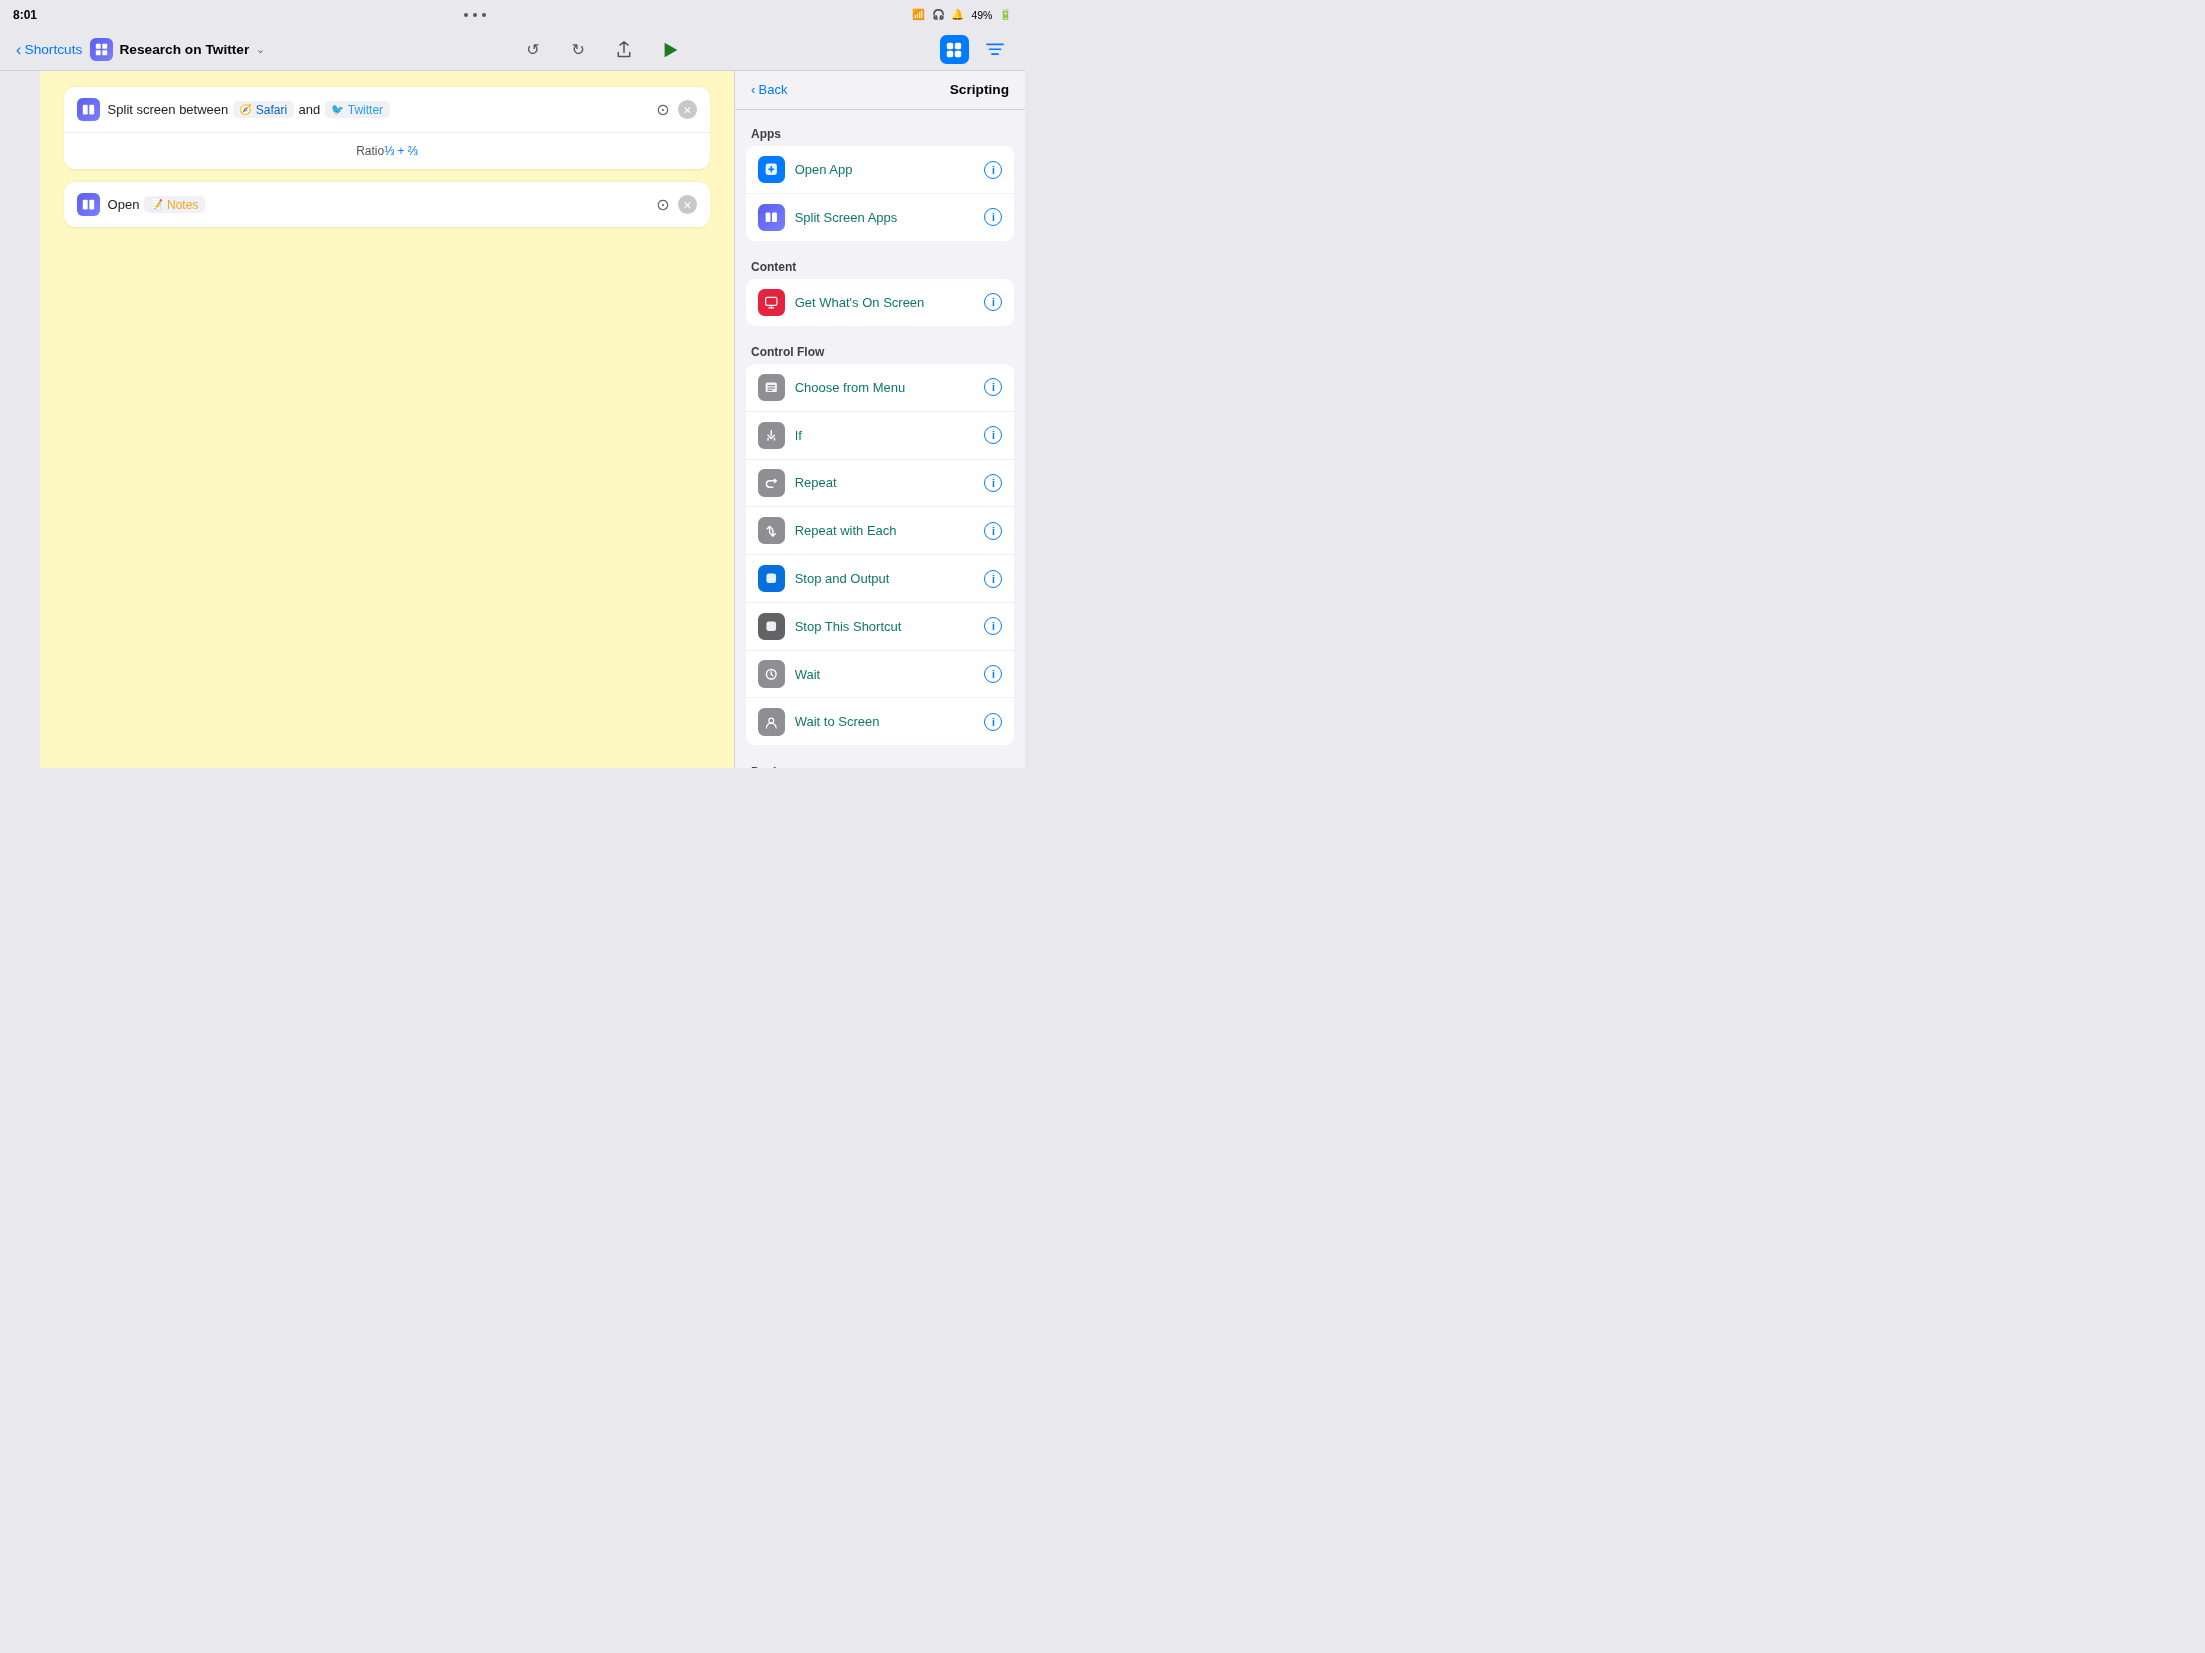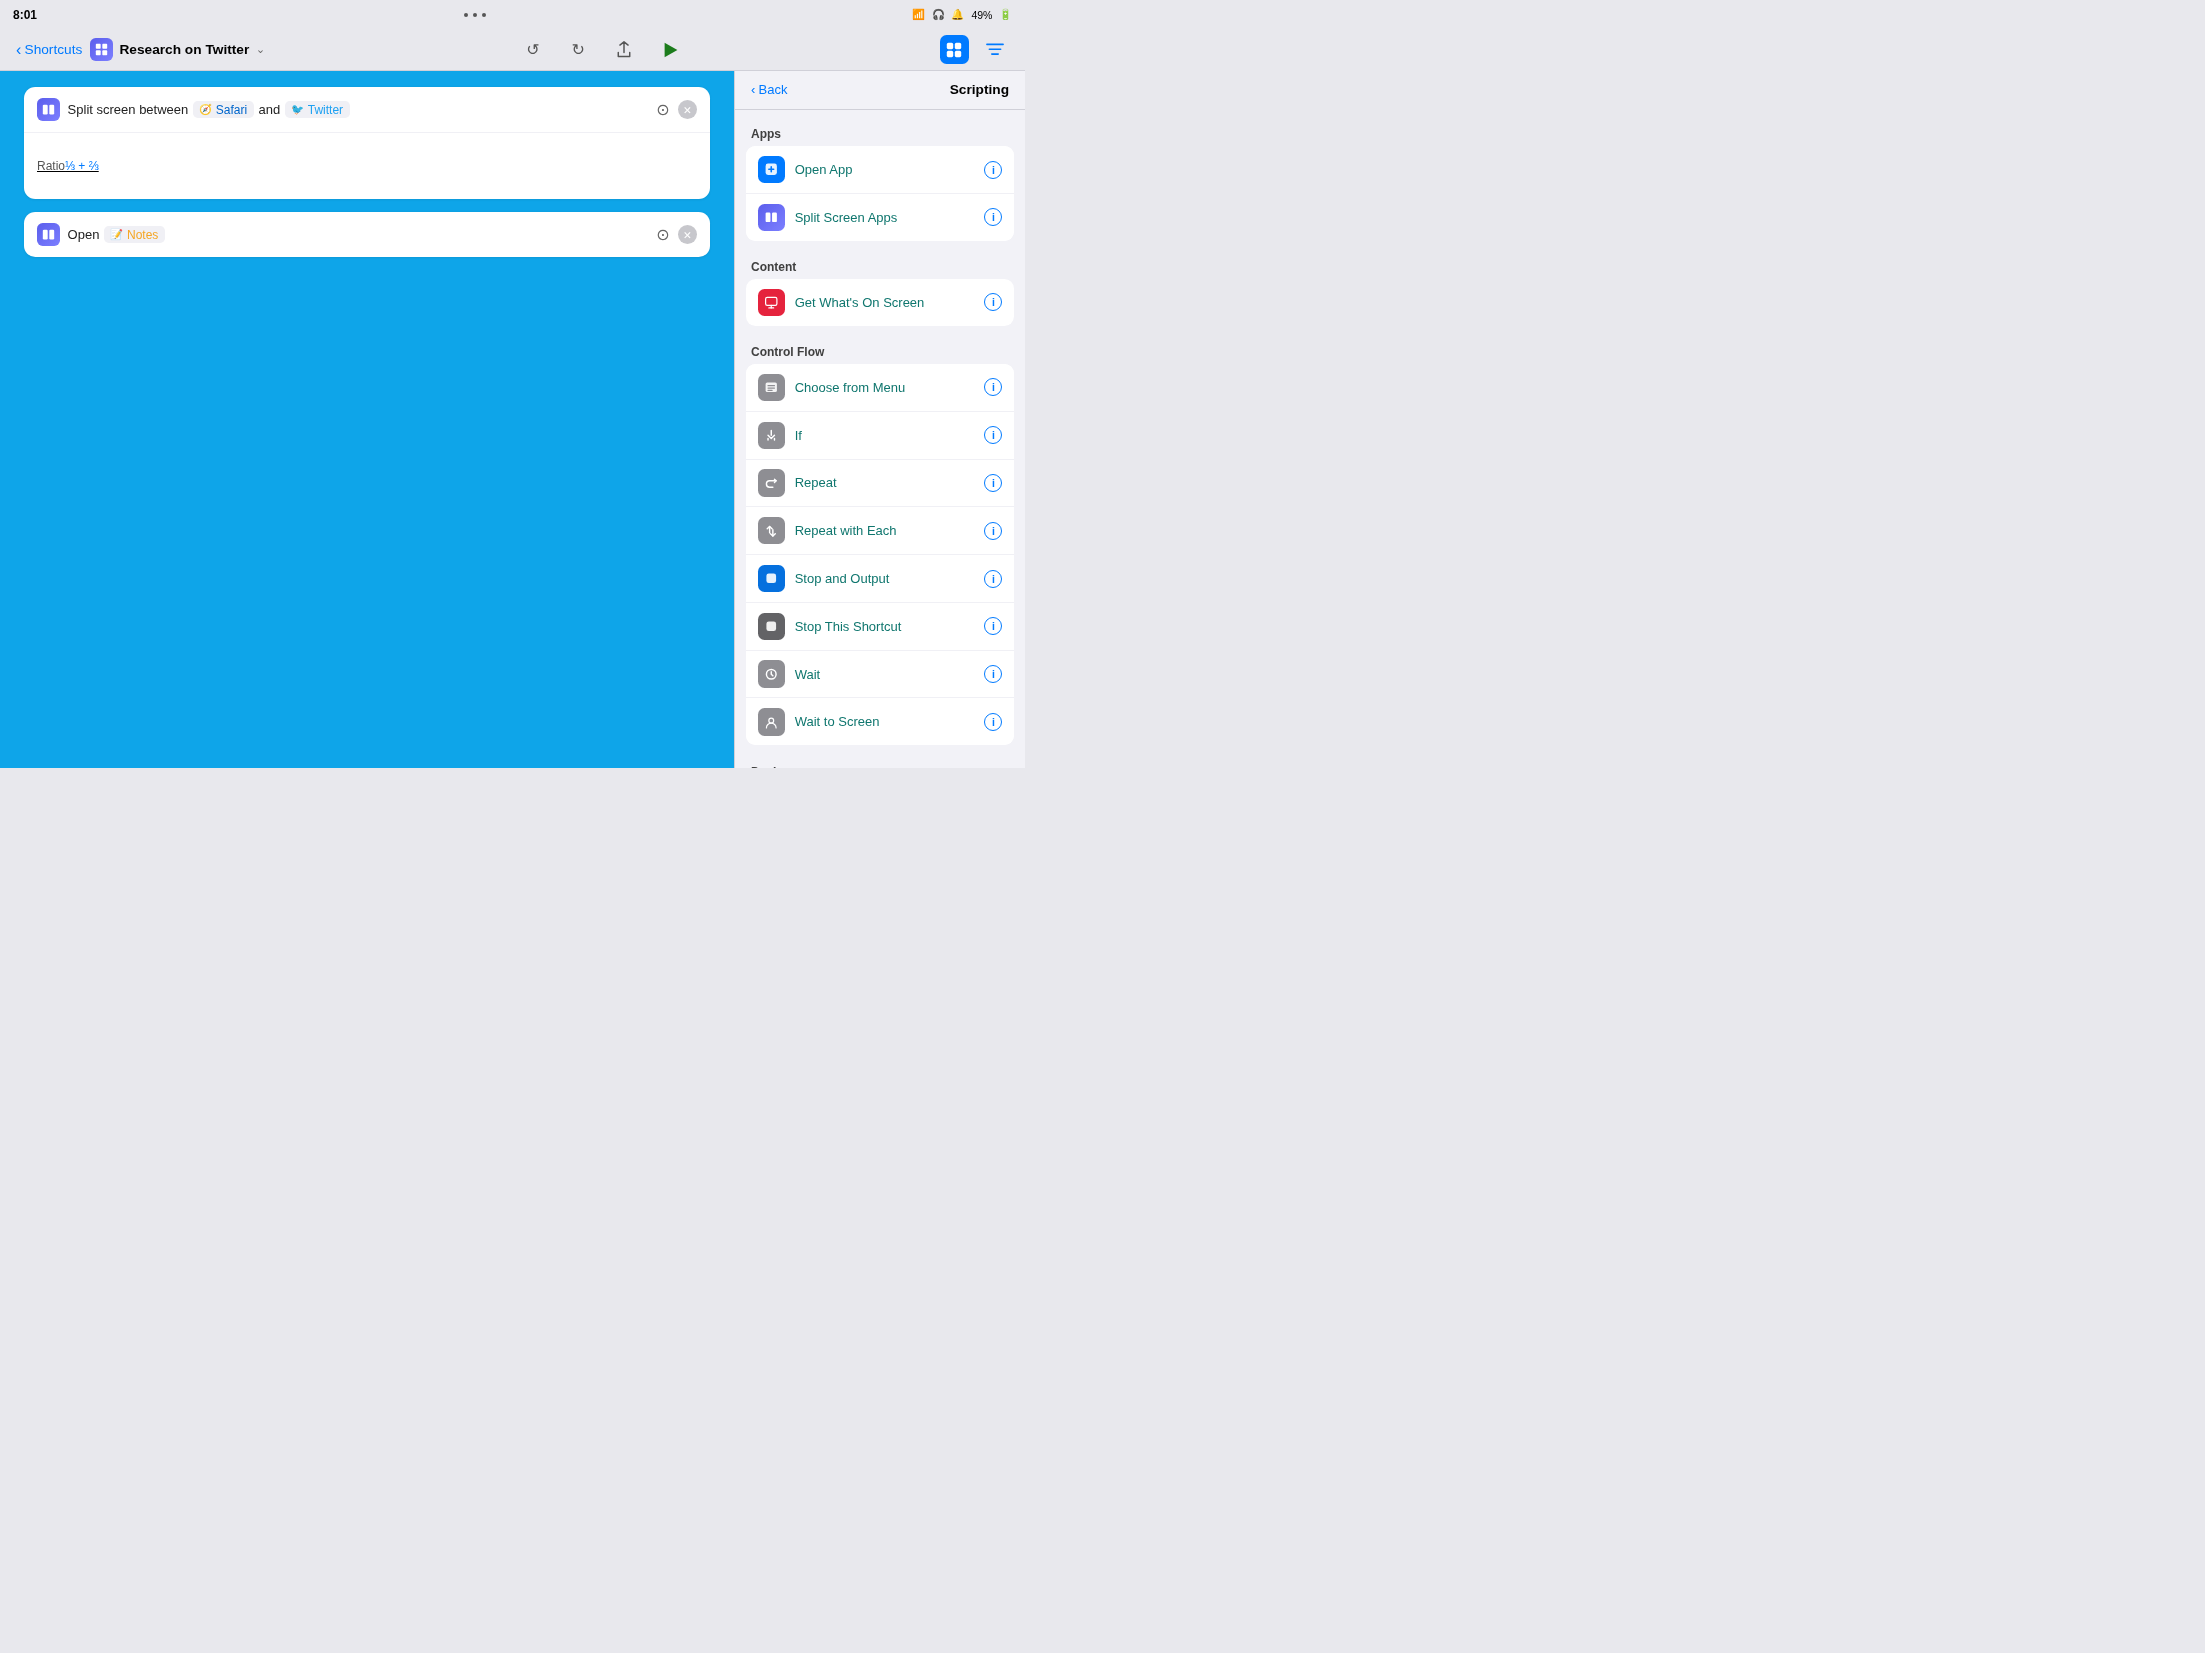--- a/index.html
+++ b/index.html
@@ -144,23 +144,24 @@
 
     
     .main-layout {
       display: flex;
       height: calc(768px - 29px - 42px);
     }
 
     
     .left-panel {
       flex: 1;
-      background: #0ea5e9;
+      background: #fef9c3;
       padding: 16px 24px;
       overflow-y: auto;
+      margin-left: 40px;
     }
 
     
     .action-card {
       background: #fff;
       border-radius: 11.3px;
       margin-bottom: 13px;
       overflow: hidden;
       box-shadow: 0 0.8px 2.4px rgba(0,0,0,0.08);
     }
@@ -225,25 +226,24 @@
       display: flex;
       align-items: center;
       justify-content: center;
       font-size: 10.5px;
       color: #fff;
       cursor: pointer;
       margin-left: 8px;
     }
     .action-card-body {
       border-top: 0.8px solid #f0f0f5;
-      padding: 26px 13px;
-      display: flex;
-      align-items: center;
-      justify-content: flex-start;
-      text-decoration: underline;
+      padding: 11px 13px;
+      display: flex;
+      align-items: center;
+      justify-content: center;
     }
     .action-label {
       font-size: 12px;
       color: #555;
     }
     .action-value {
       font-size: 12px;
       color: #007aff;
     }
 

